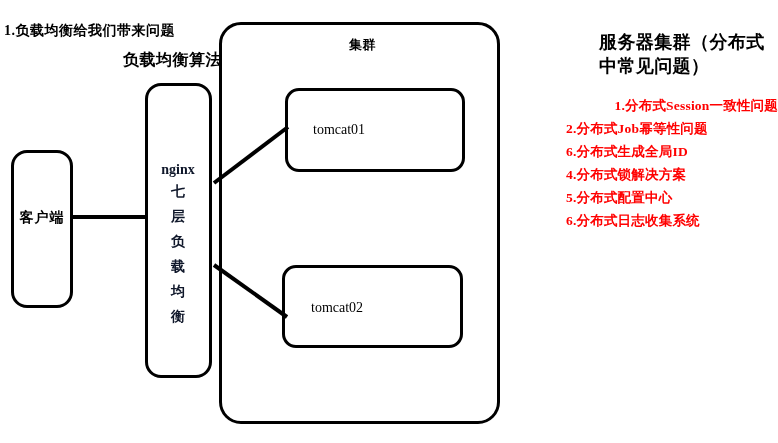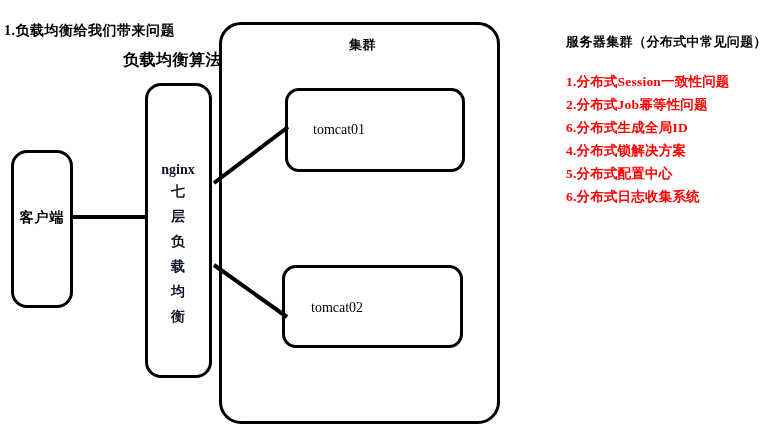--- a/index.html
+++ b/index.html
@@ -110,25 +110,26 @@
     white-space: nowrap;
   }
 
   .side-panel {
     position: absolute;
     left: 566px;
     top: 30px;
     width: 212px;
   }
   .side-title {
-    font-size: 13px;
+    font-size: 18px;
     line-height: 24px;
     color: #000000;
     font-weight: bold;
     letter-spacing: 0.4px;
+    margin-left: 33px;
   }
   .side-list {
     margin-top: 16px;
   }
   .side-list-item {
     font-size: 13.5px;
     line-height: 23px;
     font-weight: bold;
     white-space: nowrap;
     letter-spacing: 0.2px;
@@ -172,21 +173,21 @@
 
   <div class="node node-box" style="left:285px; top:88px; width:180px; height:84px;"></div>
   <div class="tomcat-text" style="left:313px; top:122px;">tomcat01</div>
 
   <div class="node node-box" style="left:282px; top:265px; width:181px; height:83px;"></div>
   <div class="tomcat-text" style="left:311px; top:300px;">tomcat02</div>
 
   <div class="side-panel">
     <div class="side-title cjk">服务器集群（分布式中常见问题）</div>
     <div class="side-list">
-      <div class="side-list-item cjk" style="color:#ff0000;">1.分布式Session一致性问题</div>
+      <div class="side-list-item cjk" style="color:#ff0000;text-align:right;">1.分布式Session一致性问题</div>
       <div class="side-list-item cjk" style="color:#ff0000;">2.分布式Job幂等性问题</div>
       <div class="side-list-item cjk" style="color:#ff0000;">6.分布式生成全局ID</div>
       <div class="side-list-item cjk" style="color:#ff0000;">4.分布式锁解决方案</div>
       <div class="side-list-item cjk" style="color:#ff0000;">5.分布式配置中心</div>
       <div class="side-list-item cjk" style="color:#ff0000;">6.分布式日志收集系统</div>
     </div>
   </div>
 
 </div>
 

